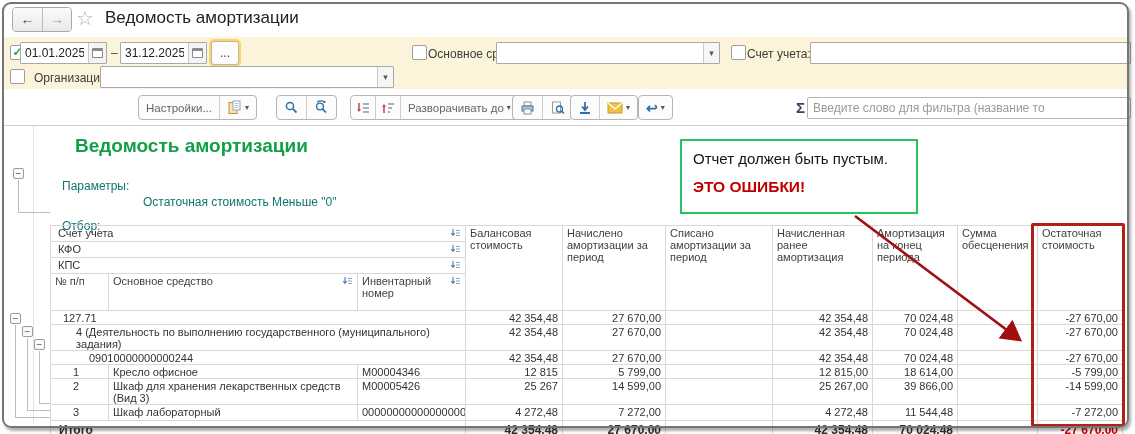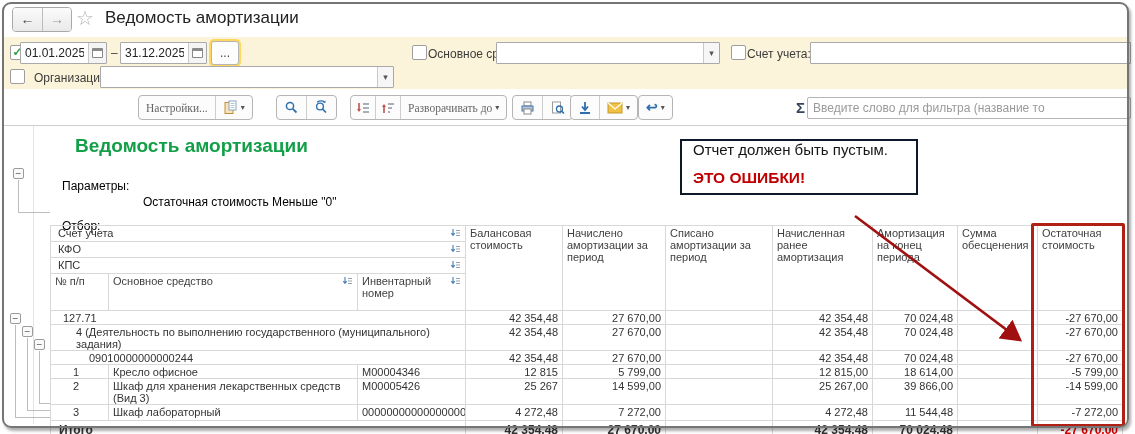--- a/index.html
+++ b/index.html
@@ -30,59 +30,59 @@
   .dash{position:absolute;font-size:12px;color:#444;}
   .dotsbtn{position:absolute;width:28px;height:24px;border:1px solid #b5b5b5;border-radius:3px;background:#fdfdfd;
            box-shadow:0 0 0 2px #ffd75e;font-size:12px;color:#444;line-height:10px;cursor:pointer;}
   
   .toolbar{position:absolute;left:4px;top:89px;width:1123px;height:37px;background:#fff;border-bottom:1px solid #cfcfcf;}
   .genbtn{position:absolute;left:4px;top:6px;height:25px;padding:0 15px;background:linear-gradient(#ffe14f,#fc3);
           border:1px solid #cfa53a;border-radius:4px;font-weight:bold;font-size:12.5px;color:#1a1a1a;cursor:pointer;
           font-family:"Liberation Sans",sans-serif;}
   .bgrp{position:absolute;top:6px;display:flex;border:1px solid #b5b5b5;border-radius:4px;background:#fcfcfc;overflow:hidden;height:25px;}
   .bgrp > *{border:0;background:transparent;display:flex;align-items:center;justify-content:center;gap:3px;cursor:pointer;
-            font-size:11.5px;color:#666;padding:0 7px;font-family:Liberation Serif, serif;}
+            font-size:11.5px;color:#666;padding:0 7px;font-family:Liberation Sans, sans-serif;}
   .bgrp > * + *{border-left:1px solid #cdcdcd;}
   .caret{font-size:8px;color:#555;}
   .sigma{position:absolute;left:786px;top:9px;font-size:15px;font-weight:bold;color:#37465e;background:none;border:0;cursor:pointer;}
   .filterinput{position:absolute;left:803px;top:8px;width:324px;height:22px;border:1px solid #b5b5b5;border-radius:2px;
                font-size:12px;padding:0 5px;color:#333;font-family:"Liberation Sans",sans-serif;}
   .filterinput::placeholder{color:#9a9a9a;}
   .undoglyph{font-size:14px;color:#2f6fad;font-weight:bold;}
   
   .report{position:absolute;left:4px;top:126px;width:1123px;height:302px;background:#fff;}
   .colline{position:absolute;left:29px;top:0;width:1px;height:298px;background:#e4e4e4;}
   .gbox{position:absolute;width:11px;height:11px;border:1px solid #9b9b9b;border-radius:2px;background:#fafafa;
         color:#555;font-size:10px;line-height:9px;text-align:center;cursor:pointer;z-index:3;}
   .vl{position:absolute;width:1px;background:#bdbdbd;}
   .hl2{position:absolute;height:1px;background:#bdbdbd;}
   .rtitle{position:absolute;left:71px;top:9px;font-size:19px;font-weight:bold;color:#129f48;}
-  .plabel{position:absolute;font-size:12px;color:#000000;}
+  .plabel{position:absolute;font-size:12px;color:#0f766e;}
   
   table.grid{position:absolute;left:46px;top:99px;width:1072px;border-collapse:collapse;table-layout:fixed;}
   .grid td{border:1px solid #d8d8d8;font-size:11px;line-height:12px;color:#333;padding:1px 4px 0 4px;vertical-align:top;overflow:hidden;}
   .grid tr.hr{height:16px;}
   .grid tr.hr4{height:37px;}
   .grid td.vh{vertical-align:top;color:#3f3f3f;}
   .hflex{display:flex;justify-content:space-between;align-items:flex-start;}
   .sorticon{flex:0 0 auto;margin-top:1px;}
   .grid tr.r{height:13px;}
   .grid tr.r6{height:16px;}
   .pl1{padding-left:12px !important;}
   .pl2{padding-left:25px !important;margin-left:17px;}
   .pl3{padding-left:38px !important;}
   .numcell{padding-left:22px !important;}
   .invcell{white-space:nowrap;}
   .n{text-align:right;white-space:nowrap;}
   .neg{color:#f01414;}
   tr.total td{font-weight:bold;font-size:12px;height:17px;vertical-align:middle;}
   tr.total td.neg{color:#e00000;}
   
-  .callout{position:absolute;left:676px;top:13px;width:238px;height:56px;background:#fff;border:2px solid #0f172a;
-           padding:0 11px;z-index:6;}
+  .callout{position:absolute;left:676px;top:13px;width:238px;height:75px;background:#fff;border:2px solid #22c55e;
+           padding:9px 11px;z-index:6;}
   .callout .l1{font-size:15px;color:#151515;}
   .callout .l2{font-size:15.5px;font-weight:bold;color:#c00000;margin-top:11px;}
   .redrect{position:absolute;left:1027px;top:97px;width:94px;height:204px;border:3px solid #b02015;border-radius:2px;z-index:5;pointer-events:none;}
   .arrowlayer{position:absolute;left:0;top:0;z-index:6;pointer-events:none;}
 </style>
 </head>
 <body>
 
 <div class="stage">
 

